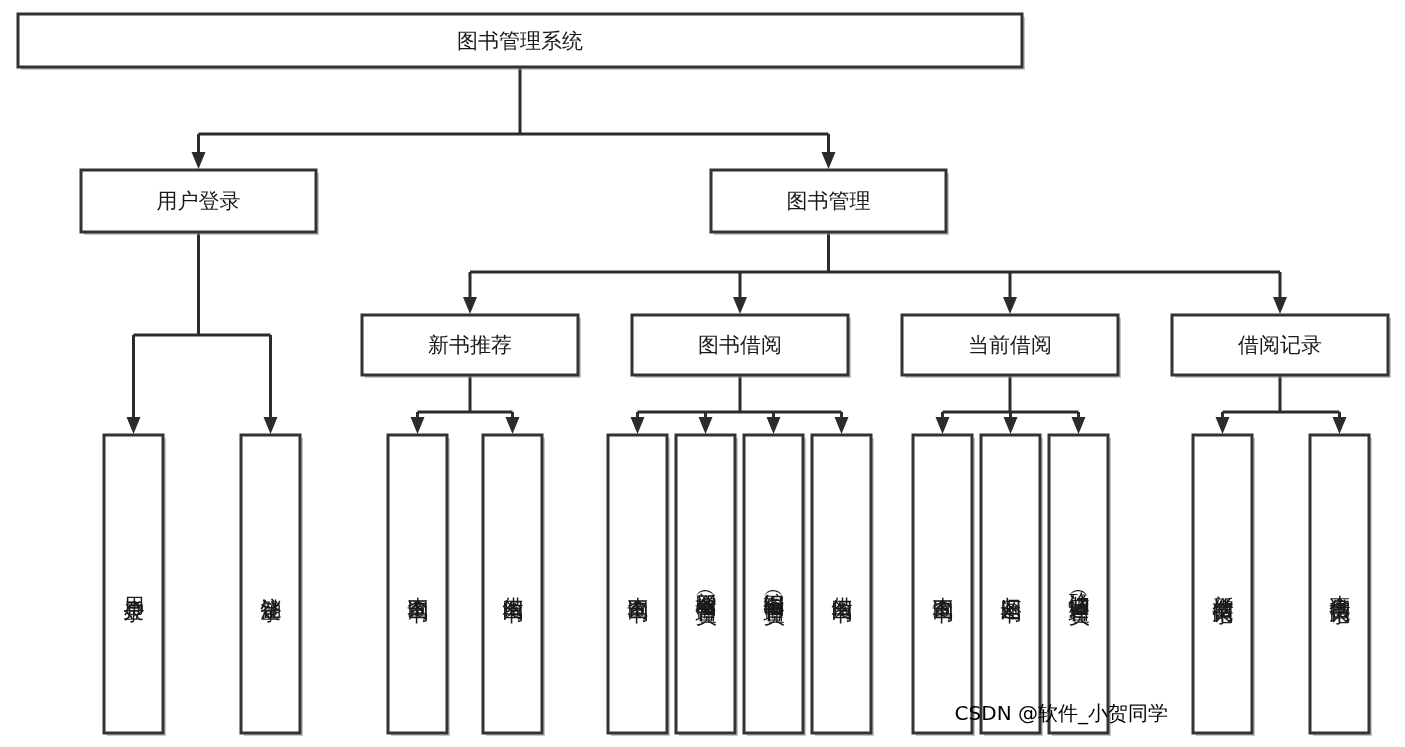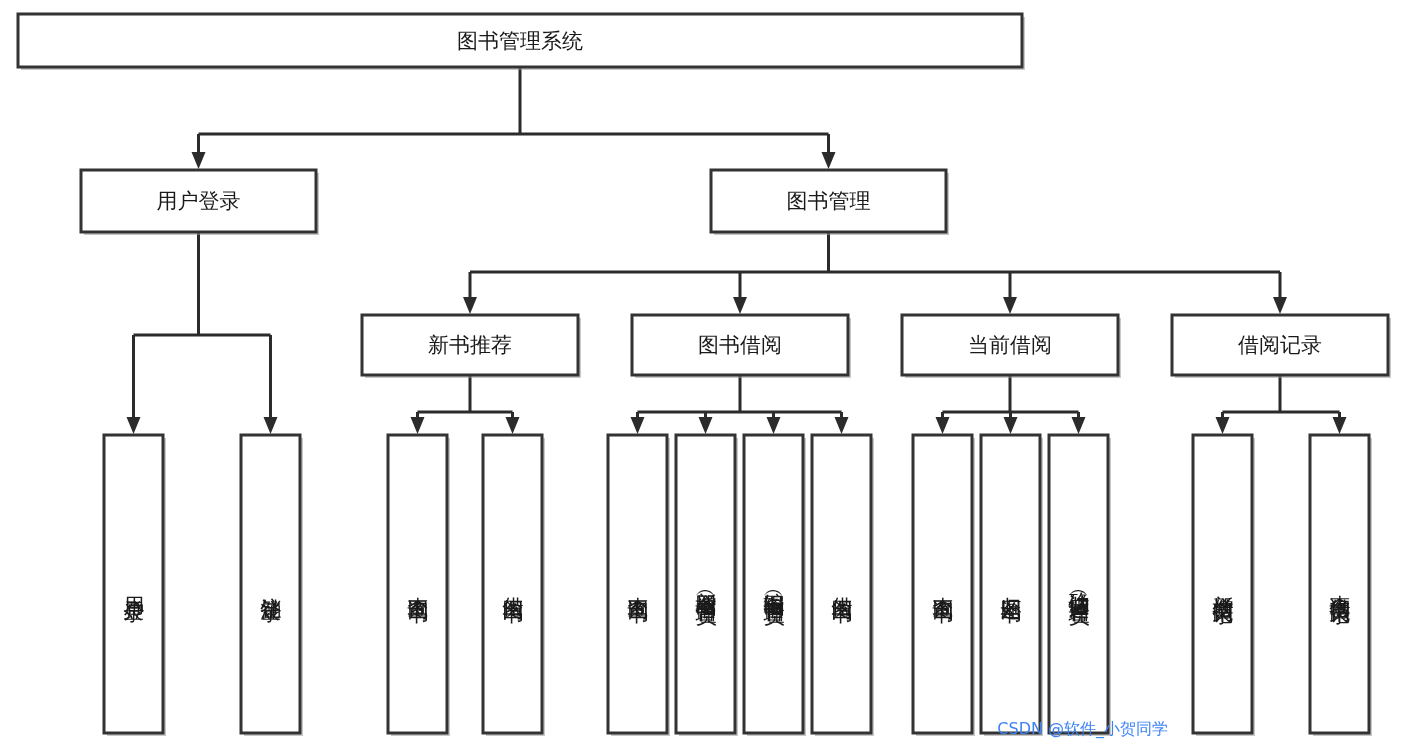--- a/index.html
+++ b/index.html
@@ -64,24 +64,24 @@
     display: flex;
     align-items: center;
     justify-content: center;
     text-align: center;
     white-space: pre-wrap;
     pointer-events: none;
   }
   .watermark {
     position: absolute;
     right: 8px;
-    bottom: 7px;
-    font-family: "DejaVu Sans", "Liberation Sans", sans-serif;
-    font-size: 16px;
-    color: #3b82f6;
+    bottom: 20px;
+    font-family: "DejaVu Sans", "Liberation Sans", sans-serif;
+    font-size: 20px;
+    color: #000000;
     white-space: nowrap;
   }
 </style>
 </head>
 <body>
 
 <div id="diagram-root">
 
   <svg id="flowchart" viewBox="0 0 1405 747">
     <g id="connectors-layer">

